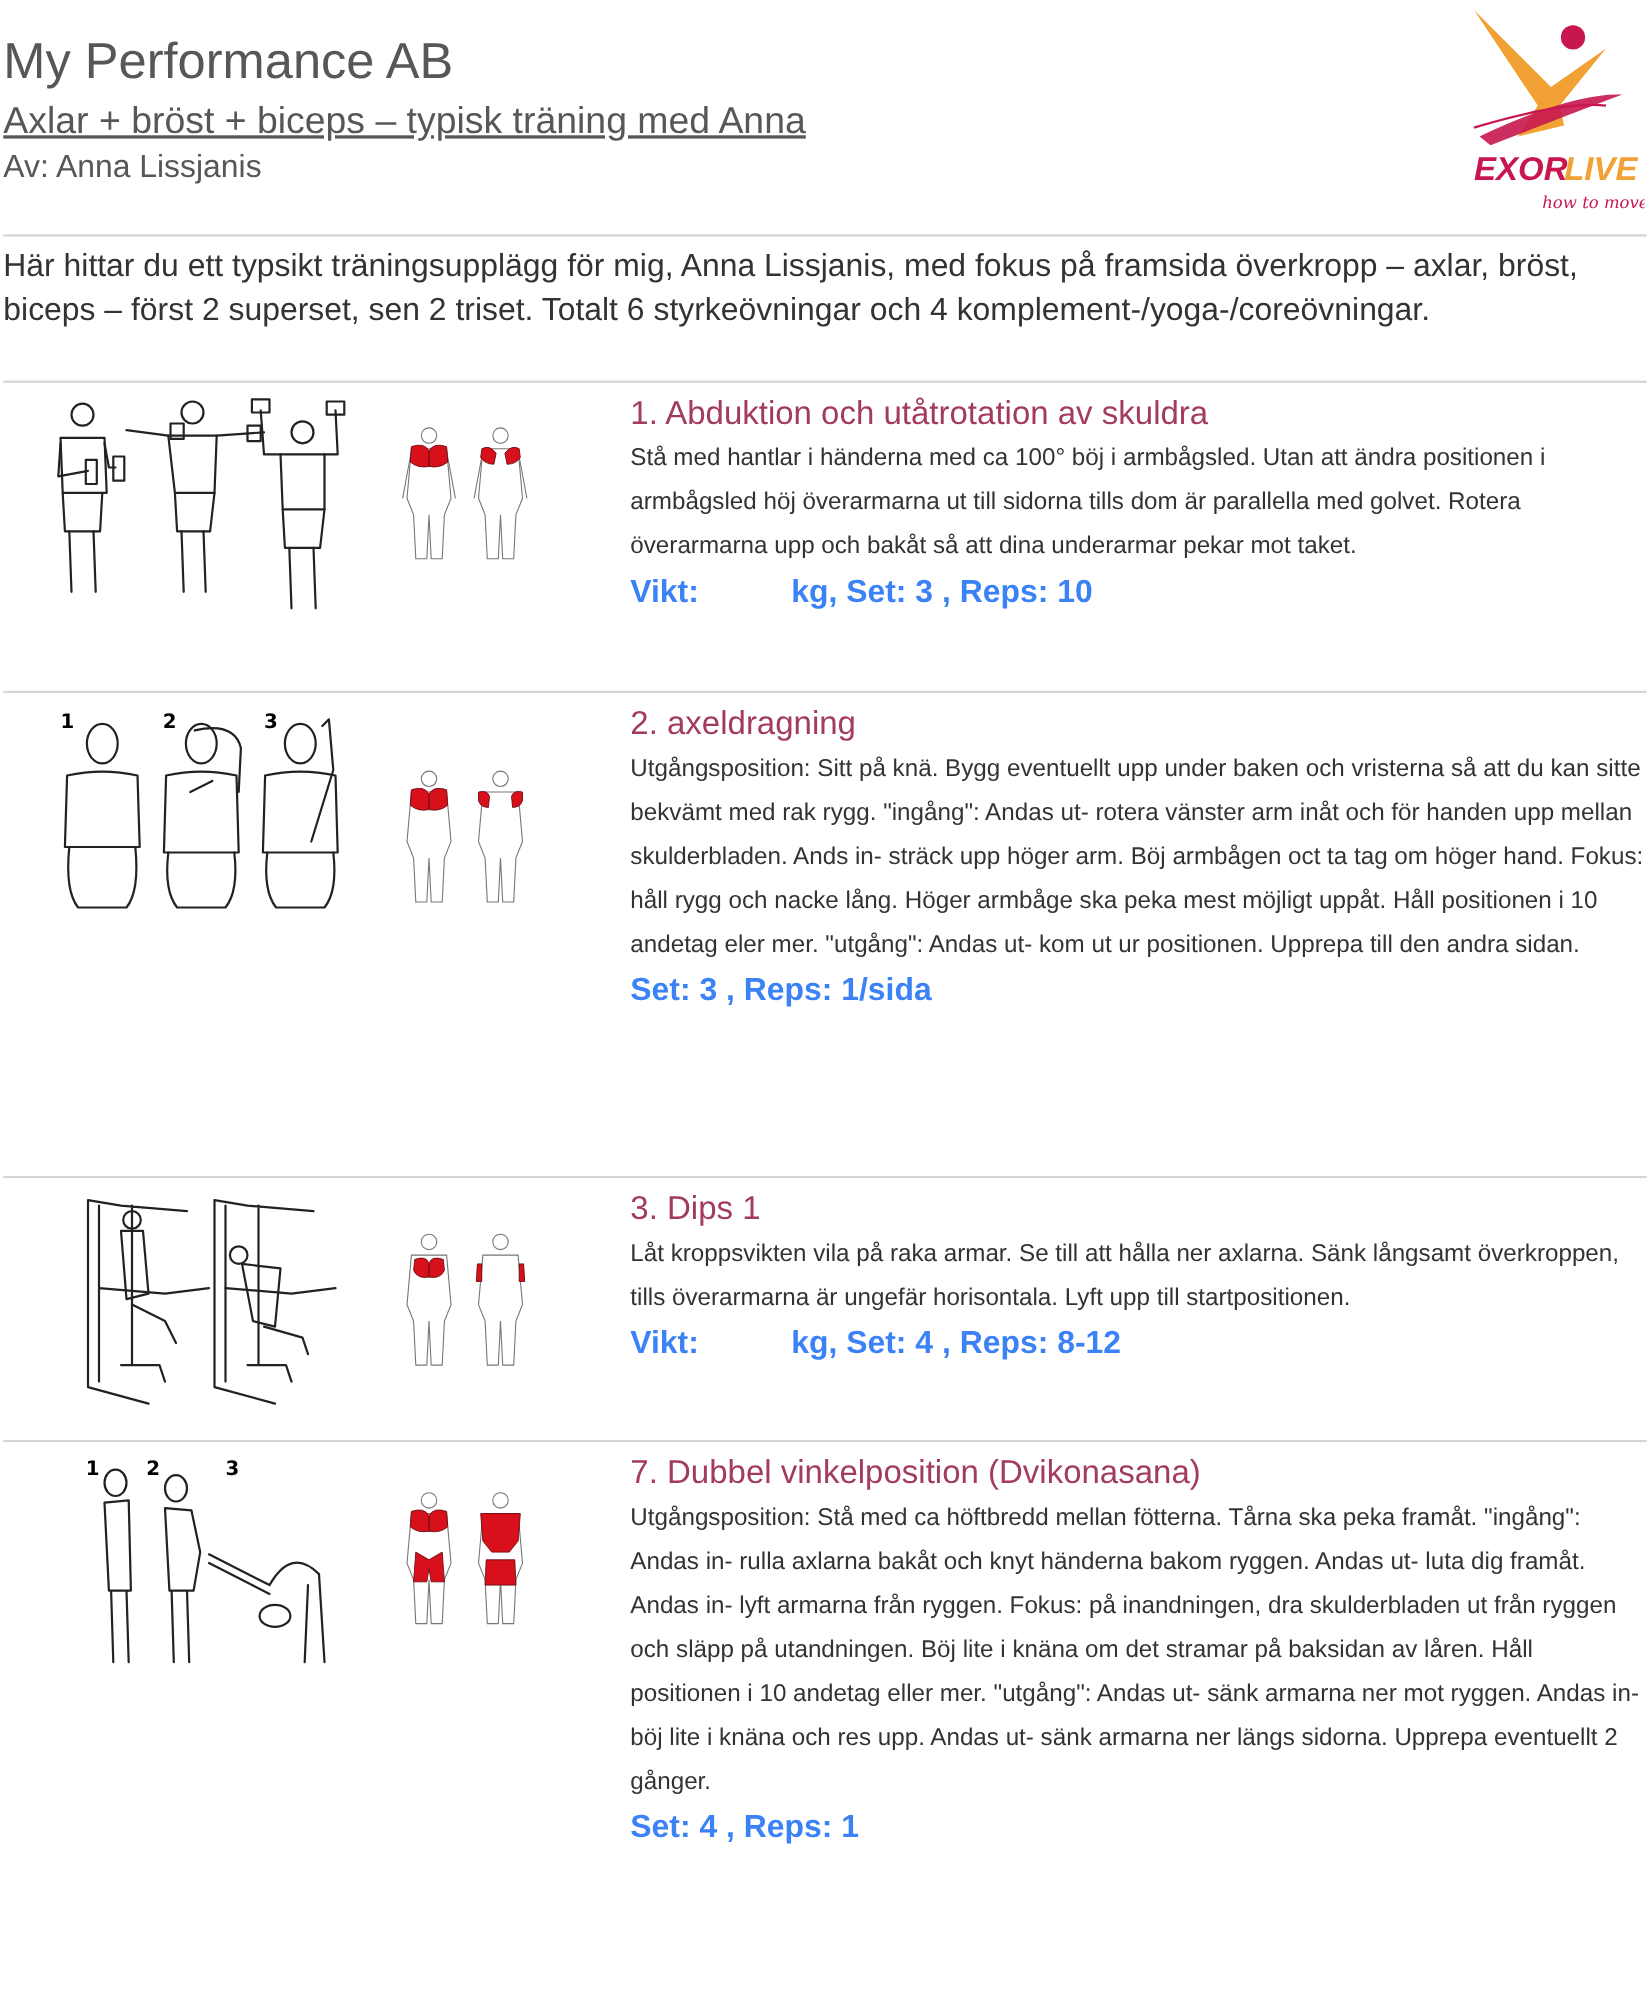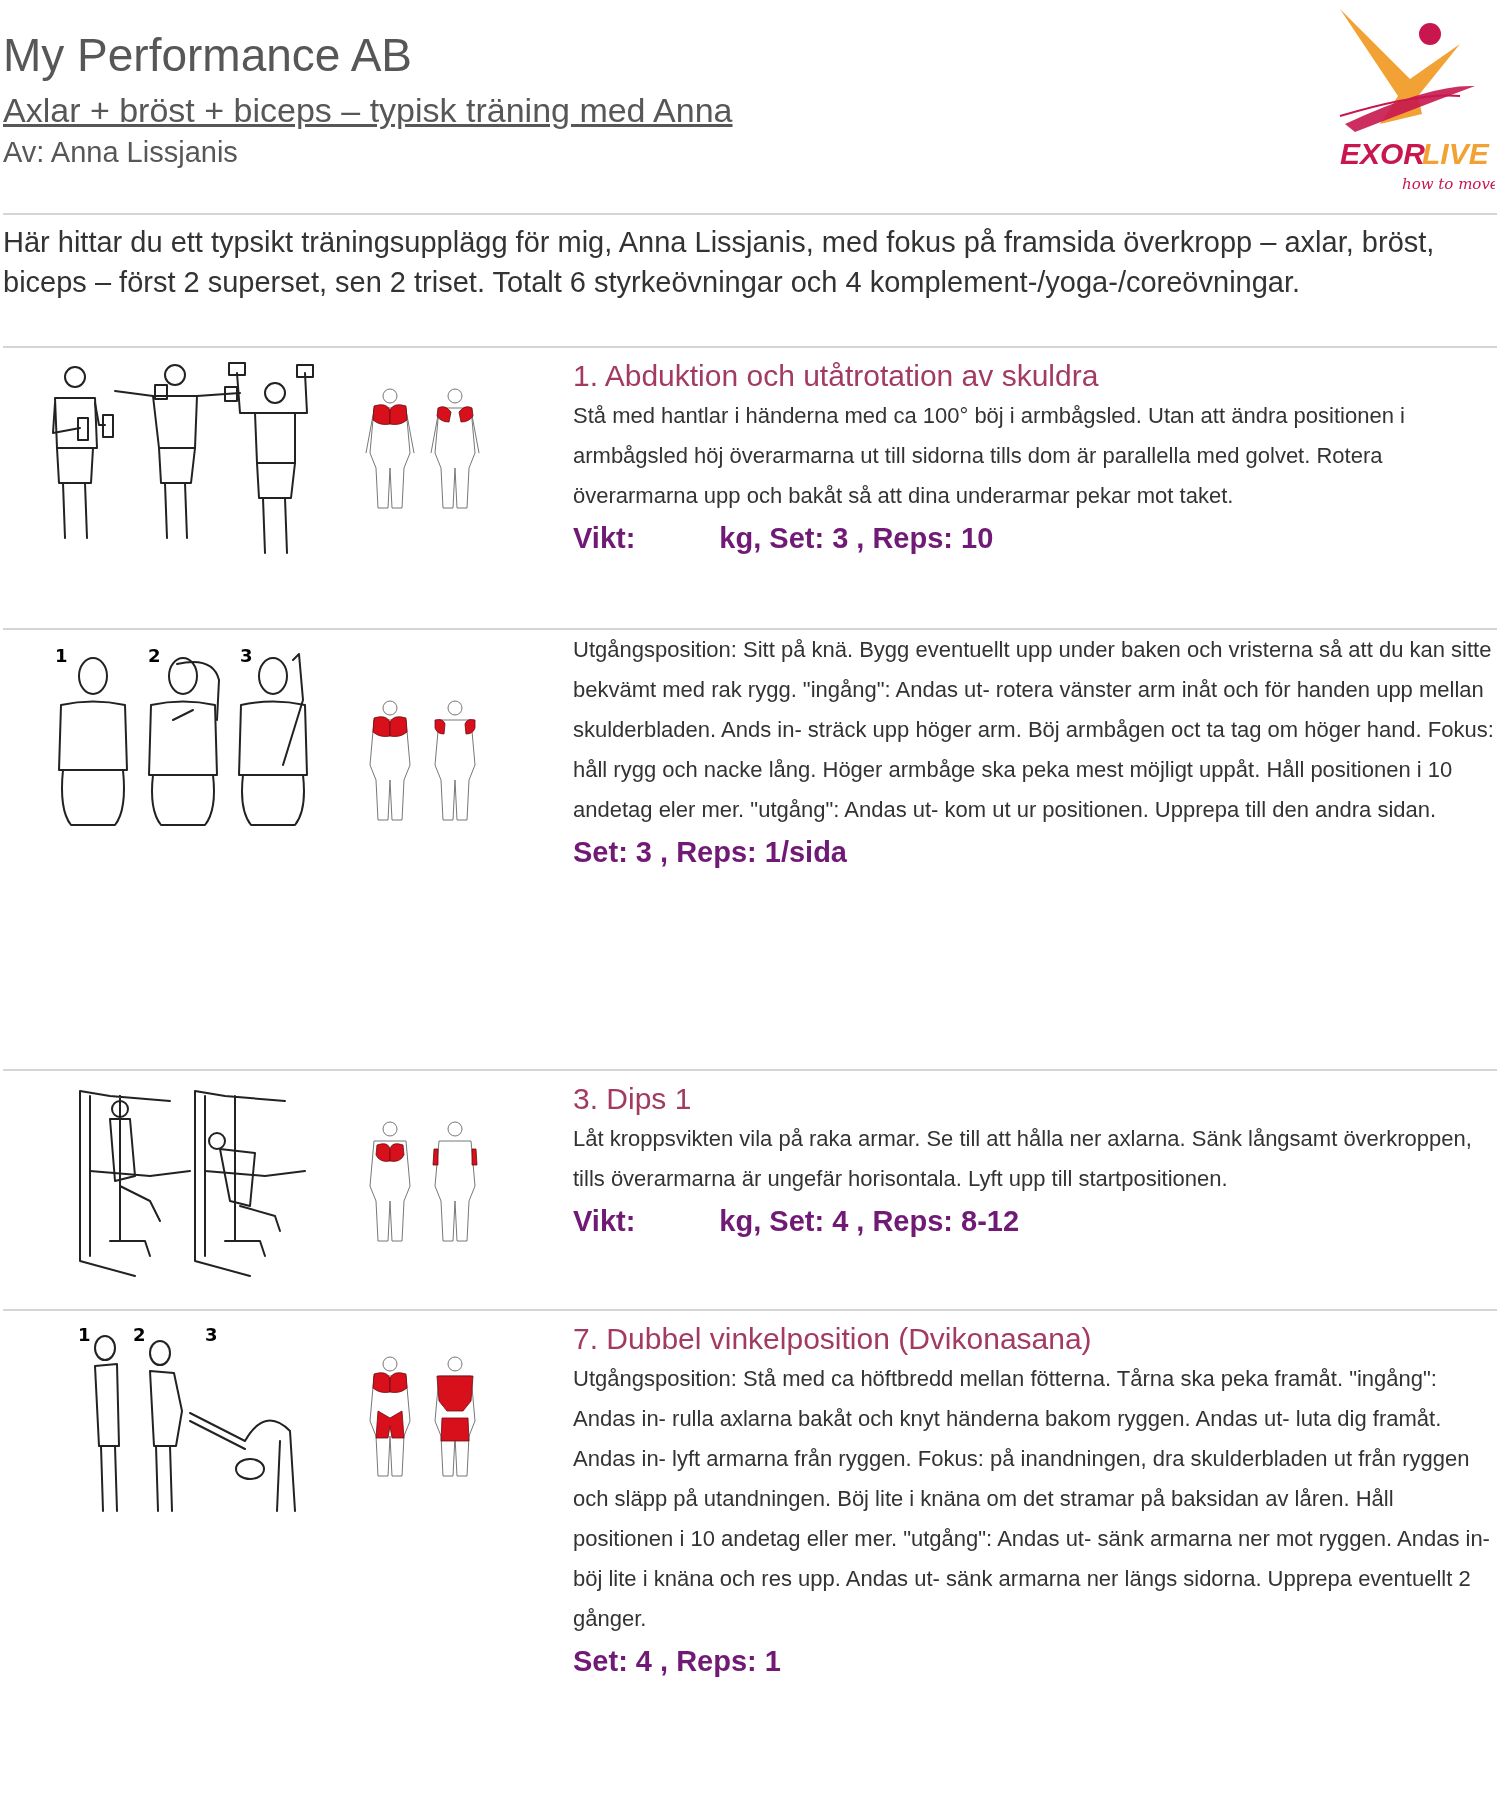--- a/index.html
+++ b/index.html
@@ -10,21 +10,21 @@
   .subtitle { position: absolute; left: 3px; top: 92px; font-size: 34px; color: #575757; line-height: 1.1; text-decoration: underline; }
   .author { position: absolute; left: 3px; top: 137px; font-size: 29px; color: #575757; line-height: 1.1; }
   .logo { position: absolute; left: 1310px; top: 4px; width: 185px; height: 190px; }
   .hr { position: absolute; left: 3px; width: 1494px; height: 2px; background: #d5d5d5; }
   .intro { position: absolute; left: 3px; top: 222px; width: 1494px; font-size: 29px; line-height: 40px; color: #333; }
   .exercise { position: absolute; left: 0; width: 1500px; }
   .ex-images { position: absolute; left: 0; top: 0; width: 560px; height: 220px; }
   .ex-text { position: absolute; left: 573px; top: 0; width: 922px; }
   .ex-title { font-size: 30px; font-weight: normal; color: #a23a62; line-height: 40px; margin-top: 8px; }
   .ex-desc { font-size: 22px; line-height: 40px; color: #333; }
-  .ex-meta { font-size: 29px; line-height: 44px; font-weight: bold; color: #701a75; }
+  .ex-meta { font-size: 29px; line-height: 44px; font-weight: bold; color: #3b82f6; }
   .ex-meta .vikt-gap { display: inline-block; width: 84px; }
   svg .ln { fill: none; stroke: #222; stroke-width: 2; stroke-linejoin: round; stroke-linecap: round; }
   svg .mus { fill: #d8101c; stroke: #6b0a10; stroke-width: 0.8; }
   svg .body { fill: #fff; stroke: #777; stroke-width: 1; }
   .steplabel { font-family: "DejaVu Sans", sans-serif; font-weight: bold; font-size: 18px; fill: #000; }
 </style>
 </head>
 <body>
 
 <div class="header">
@@ -144,20 +144,21 @@
         <g transform="translate(95,0)">
           <circle class="body" cx="0" cy="8" r="7"></circle>
           <path class="body" d="M-16 20 L16 20 L20 65 L14 80 L12 120 L2 120 L0 80 L-2 120 L-12 120 L-14 80 L-20 65 Z"></path>
           <path class="mus" d="M-20 20 Q-12 18 -10 24 L-11 34 Q-18 34 -20 28 Z"></path>
           <path class="mus" d="M20 20 Q12 18 10 24 L11 34 Q18 34 20 28 Z"></path>
         </g>
       </g>
     </svg>
   </div>
   <div class="ex-text">
+    <div class="ex-title">2. axeldragning</div>
     <div class="ex-desc">Utgångsposition: Sitt på knä. Bygg eventuellt upp under baken och vristerna så att du kan sitte bekvämt med rak rygg. "ingång": Andas ut- rotera vänster arm inåt och för handen upp mellan skulderbladen. Ands in- sträck upp höger arm. Böj armbågen oct ta tag om höger hand. Fokus: håll rygg och nacke lång. Höger armbåge ska peka mest möjligt uppåt. Håll positionen i 10 andetag eler mer. "utgång": Andas ut- kom ut ur positionen. Upprepa till den andra sidan.</div>
     <div class="ex-meta"><span>Set: 3 , Reps: 1/sida</span></div>
   </div>
 </div>
 
 <div class="hr" style="top:1069px;"></div>
 
 <div class="exercise" style="top:1071px;">
   <div class="ex-images">
     <svg width="560" height="230">

